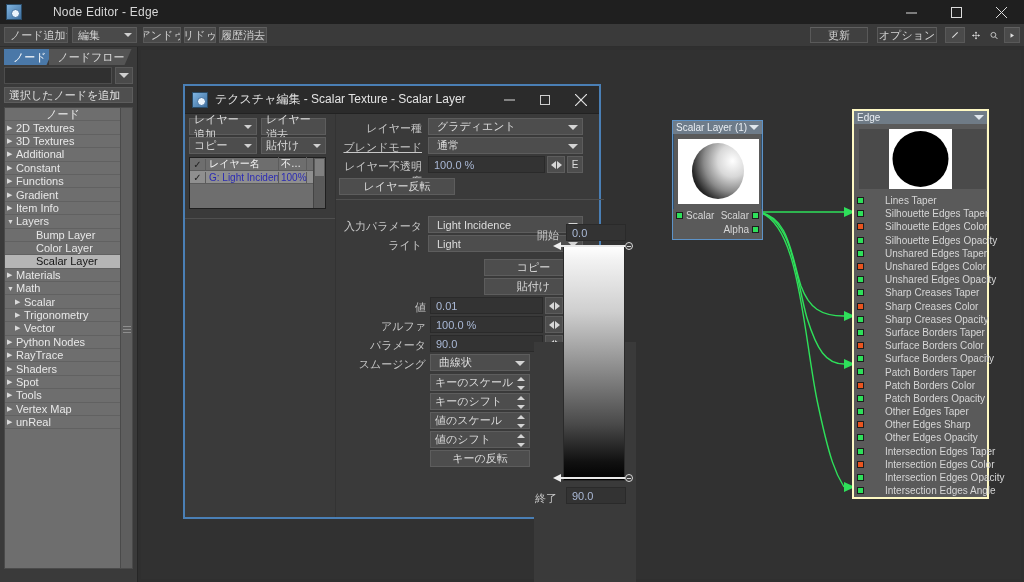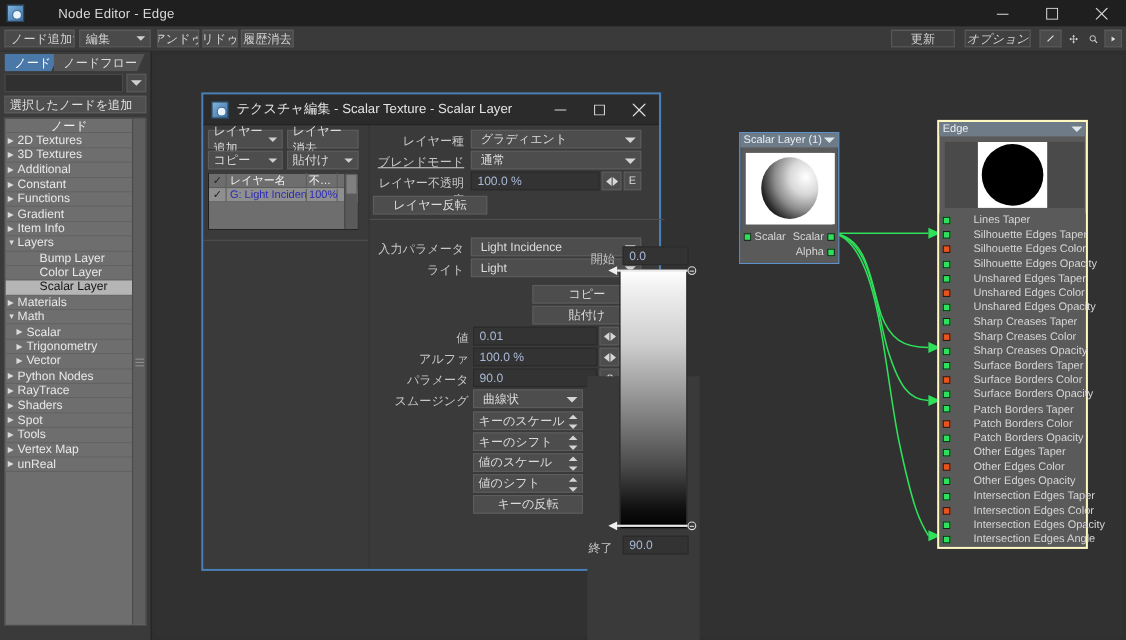--- a/index.html
+++ b/index.html
@@ -332,21 +332,21 @@
     <div class="btn plain" style="left:184px; top:3px; width:32px;">
       <span>リドゥ</span>
     </div>
     <div class="btn plain" style="left:219px; top:3px; width:48px;">
       <span>履歴消去</span>
     </div>
 
     <div class="btn plain" style="left:810px; top:3px; width:58px; background:#404040;">
       <span>更新</span>
     </div>
-    <div class="btn plain" style="left:877px; top:3px; width:60px; background:#404040;font-style:italic;">
+    <div class="btn plain" style="left:877px; top:3px; width:60px; background:#404040;">
       <span>オプション</span>
     </div>
     <div class="btn plain" style="left:945px; top:3px; width:20px;">
       <svg width="12" height="12" viewBox="0 0 12 12">
           <line x1="2" y1="10" x2="10" y2="2" stroke="#dedede" stroke-width="1.6"></line>
         </svg>
     </div>
     <div class="btn plain" style="left:967px; top:3px; width:18px; border:none; background:transparent;">
       <svg width="13" height="13" viewBox="0 0 13 13">
         <line x1="6.5" y1="1" x2="6.5" y2="12" stroke="#dedede" stroke-width="1"></line>
@@ -624,21 +624,21 @@
             <div class="nrow">
               <span class="port in g"></span>
               <span>Patch Borders Opacity</span>
             </div>
             <div class="nrow">
               <span class="port in g"></span>
               <span>Other Edges Taper</span>
             </div>
             <div class="nrow">
               <span class="port in r"></span>
-              <span>Other Edges Color</span>
+              <span>Other Edges Sharp</span>
             </div>
             <div class="nrow">
               <span class="port in g"></span>
               <span>Other Edges Opacity</span>
             </div>
             <div class="nrow">
               <span class="port in g"></span>
               <span>Intersection Edges Taper</span>
             </div>
             <div class="nrow">
@@ -738,21 +738,21 @@
           <span>100.0 %</span>
         </div>
         <div class="nudge" style="left:211px; top:42px;">
             <i class="l"></i>
             <i class="r"></i>
           </div>
         <div class="ebtn" style="left:231px; top:42px;">
           <span>E</span>
         </div>
 
-        <div class="lbtn" style="left:3px; top:64px; width:104px; justify-content:center;">
+        <div class="lbtn" style="left:3px; top:64px; width:116px; justify-content:center;">
           <span>レイヤー反転</span>
         </div>
 
         <div class="sep" style="left:0px; top:85px; width:268px; height:1px;"></div>
 
         <div class="flabel" style="left:0px; top:105px; width:86px;">入力パラメータ</div>
         <div class="fsel" style="left:92px; top:102px; width:155px;">
           <span>Light Incidence</span>
         </div>
 

